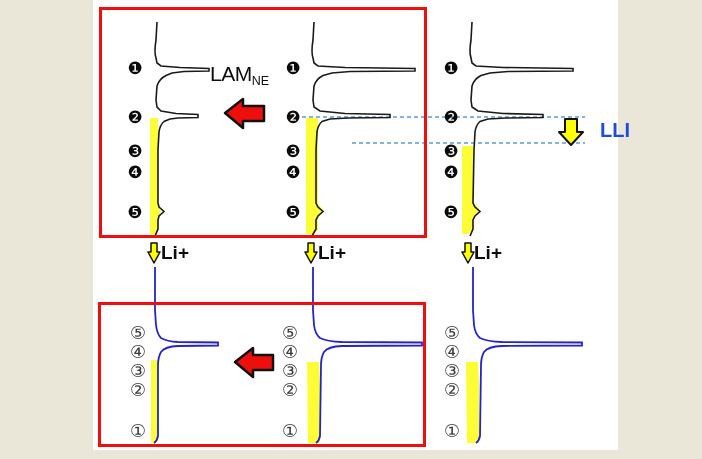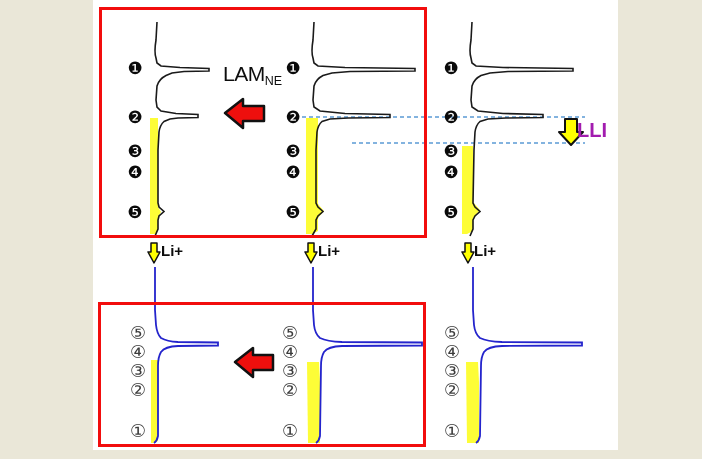--- a/index.html
+++ b/index.html
@@ -14,25 +14,25 @@
   .mk{position:absolute;width:20px;height:20px;line-height:20px;text-align:center;
       font-family:"DejaVu Sans",sans-serif;}
   .mk.filled{font-size:17px;color:#0a0a0a;}
   .mk.outline{font-size:18px;color:#3c3c3c;}
   .colA{left:125px}.colB{left:283px}.colC{left:441px}
   .colD{left:128px}.colE{left:280px}.colF{left:442px}
   .tf1{top:58px}.tf2{top:107px}.tf3{top:141px}.tf4{top:162px}.tf5{top:202px}
   .tb1{top:323px}.tb2{top:342px}.tb3{top:361px}.tb4{top:380px}.tb5{top:421px}
   .lam{position:absolute;z-index:3;font-size:21px;letter-spacing:-0.5px;color:#0d0d0d;white-space:nowrap;}
   .lam .sub{font-size:12.5px;position:relative;top:4px;letter-spacing:0;}
-  #lam-ne{left:223px;top:62px;}
+  #lam-ne{left:210px;top:62px;}
   #lam-pe{left:220px;top:381px;}
-  .li-label{position:absolute;z-index:3;font-size:15px;font-weight:600;color:#0d0d0d;}
+  .li-label{position:absolute;z-index:3;font-size:19px;font-weight:600;color:#0d0d0d;}
   #li-1{left:161px;top:242px}#li-2{left:318px;top:242px}#li-3{left:474px;top:242px}
-  #lli-label{position:absolute;z-index:3;left:577px;top:119px;font-size:20px;font-weight:600;color:#a21caf;}
+  #lli-label{position:absolute;z-index:3;left:600px;top:119px;font-size:20px;font-weight:600;color:#1d4ed8;}
 </style>
 </head>
 <body>
 
 <div class="stage">
 
   <div class="panel"></div>
 
   <svg class="overlay" width="702" height="459" viewBox="0 0 702 459">
 

